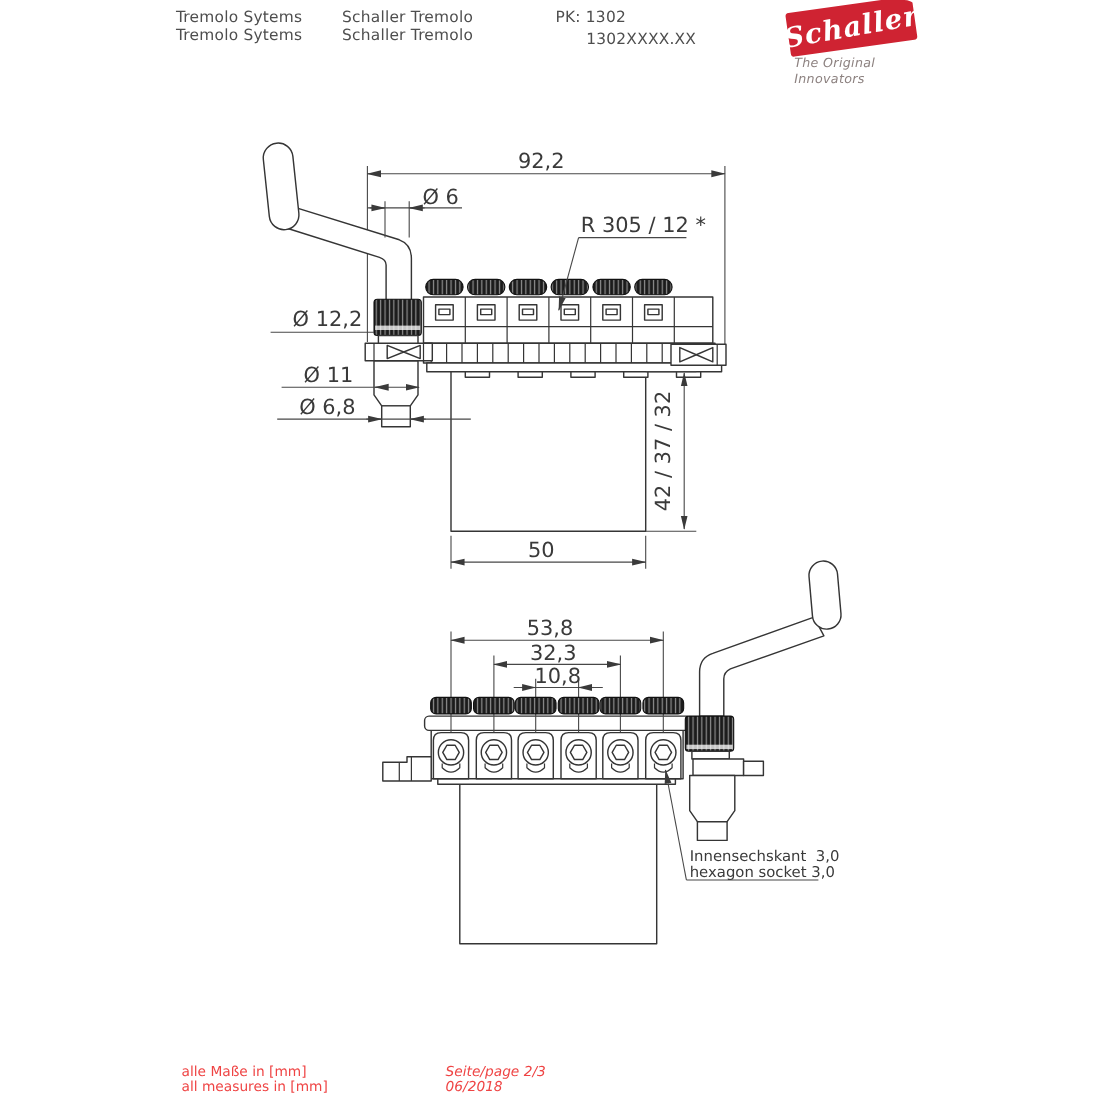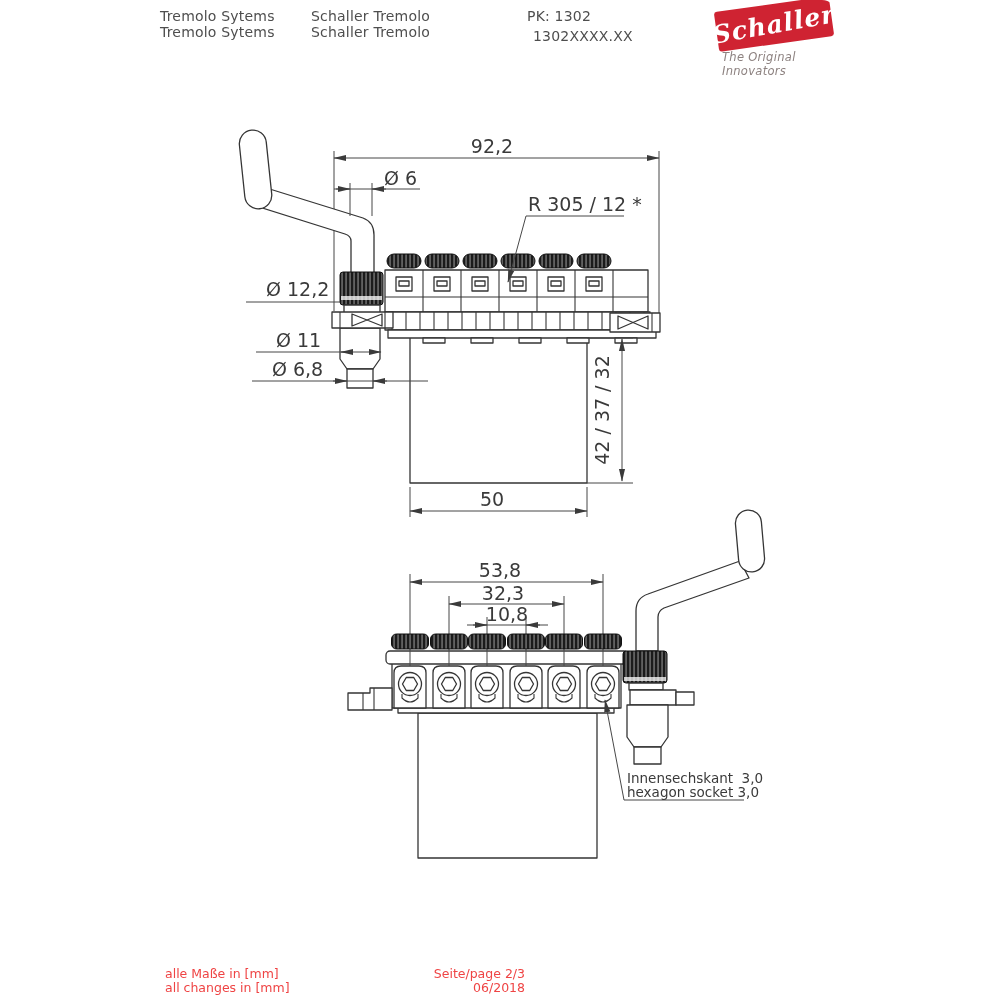--- a/index.html
+++ b/index.html
@@ -26,21 +26,21 @@
 <div class="page">
 
   <div class="abs hcol" style="left:160px;top:9px;">
     <div>Tremolo Sytems</div>
     <div>Tremolo Sytems</div>
   </div>
   <div class="abs hcol" style="left:311px;top:9px;">
     <div>Schaller Tremolo</div>
     <div>Schaller Tremolo</div>
   </div>
-  <div class="abs hcol" style="left:527px;top:9px;">PK: 1302</div>
+  <div class="abs hcol" style="left:505px;top:9px;">PK: 1302</div>
   <div class="abs hcol" style="left:533px;top:29px;">1302XXXX.XX</div>
 
   <div class="logo-box" style="background:#cf2332;">
     <span class="logo-script">Schaller</span>
   </div>
   <div class="tagline">The Original Innovators</div>
 
   <svg class="abs" style="left:0;top:0;" width="1000" height="1000" viewBox="0 0 1000 1000">
     <defs>
       <pattern id="knurl" patternUnits="userSpaceOnUse" width="4" height="6">
@@ -295,20 +295,20 @@
         <line class="dim" x1="624" y1="800" x2="744" y2="800"></line>
         <line class="dim" x1="624" y1="800" x2="605" y2="700" marker-end="url(#arr)"></line>
         <text class="notetxt" x="627" y="783">Innensechskant  3,0</text>
         <text class="notetxt" x="627" y="797">hexagon socket 3,0</text>
       </g>
     </g>
   </svg>
 
   <div class="abs foot" style="left:165px;top:967px;">
     <div>alle Maße in [mm]</div>
-    <div>all changes in [mm]</div>
-  </div>
-  <div class="abs foot" style="left:405px;top:967px;width:120px;text-align:right;">
+    <div>all measures in [mm]</div>
+  </div>
+  <div class="abs foot" style="left:405px;top:967px;width:120px;text-align:left;font-style:italic;">
     <div>Seite/page 2/3</div>
     <div>06/2018</div>
   </div>
 
 </div>
 
 </body></html>

